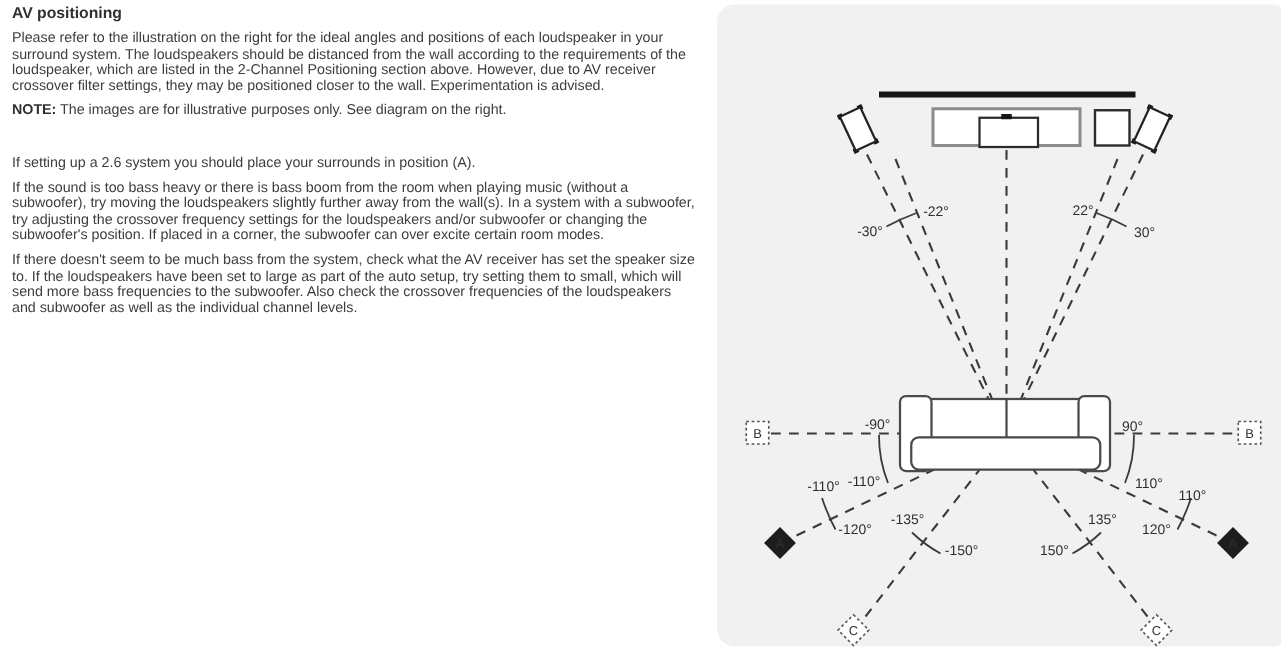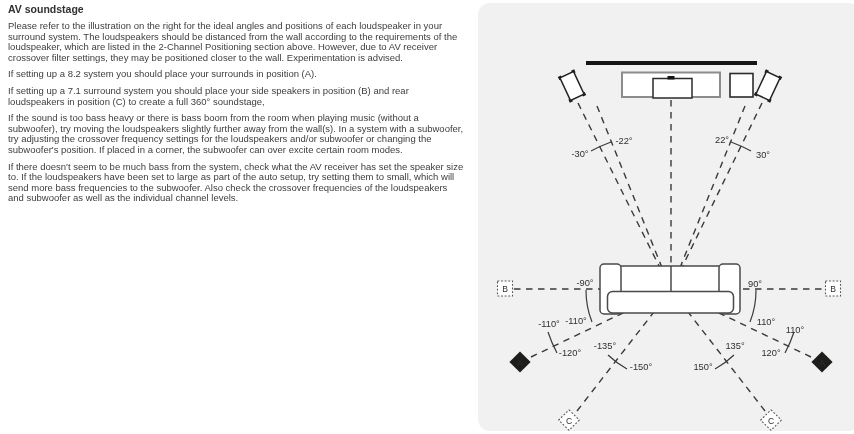--- a/index.html
+++ b/index.html
@@ -23,24 +23,24 @@
   svg text{
     font-family:"Liberation Sans", sans-serif;
     font-size:9.3px;fill:#2f2f2f;
   }
   svg text.marker-letter{font-size:8.6px;}
 </style>
 </head>
 <body>
 
 <div class="doc-col">
-  <h3>AV soundstage</h3>
+  <h3>AV positioning</h3>
   <p>Please refer to the illustration on the right for the ideal angles and positions of each loudspeaker in your surround system.  The loudspeakers should be distanced from the wall according to the requirements of the loudspeaker, which are listed in the 2-Channel Positioning section above. However, due to AV receiver crossover filter settings, they may be positioned closer to the wall. Experimentation is advised.</p>
-  <p>If setting up a 8.2 system you should place your surrounds in position (A).</p>
-  <p>If setting up a 7.1 surround system you should place your side speakers in position (B) and rear loudspeakers in position (C) to create a full 360° soundstage,</p>
+  <p class="note"><b>NOTE:</b> <span>The images are for illustrative purposes only. See diagram on the right.</span></p>
+  <p>If setting up a 2.6 system you should place your surrounds in position (A).</p>
   <p>If the sound is too bass heavy or there is bass boom from the room when playing music (without a subwoofer), try moving the loudspeakers slightly further away from the wall(s).  In a system with a subwoofer, try adjusting the crossover frequency settings for the loudspeakers and/or subwoofer or changing the subwoofer's position.  If placed in a corner, the subwoofer can over excite certain room modes.</p>
   <p>If there doesn't seem to be much bass from the system, check what the AV receiver has set the speaker size to.  If the loudspeakers have been set to large as part of the auto setup, try setting them to small, which will send more bass frequencies to the subwoofer.  Also check the crossover frequencies of the loudspeakers and subwoofer as well as the individual channel levels.</p>
 </div>
 
 <svg class="panel-svg" width="379" height="434" viewBox="475 0 379 434" xmlns="http://www.w3.org/2000/svg">
 
   <rect x="478" y="3" width="382" height="428" rx="12" fill="#f1f1f1"></rect>
 
   <g stroke="#3a3a3a" stroke-width="1.4" fill="none" stroke-dasharray="6.5 5.5">
     <path d="M671 100 L671 290"></path>

